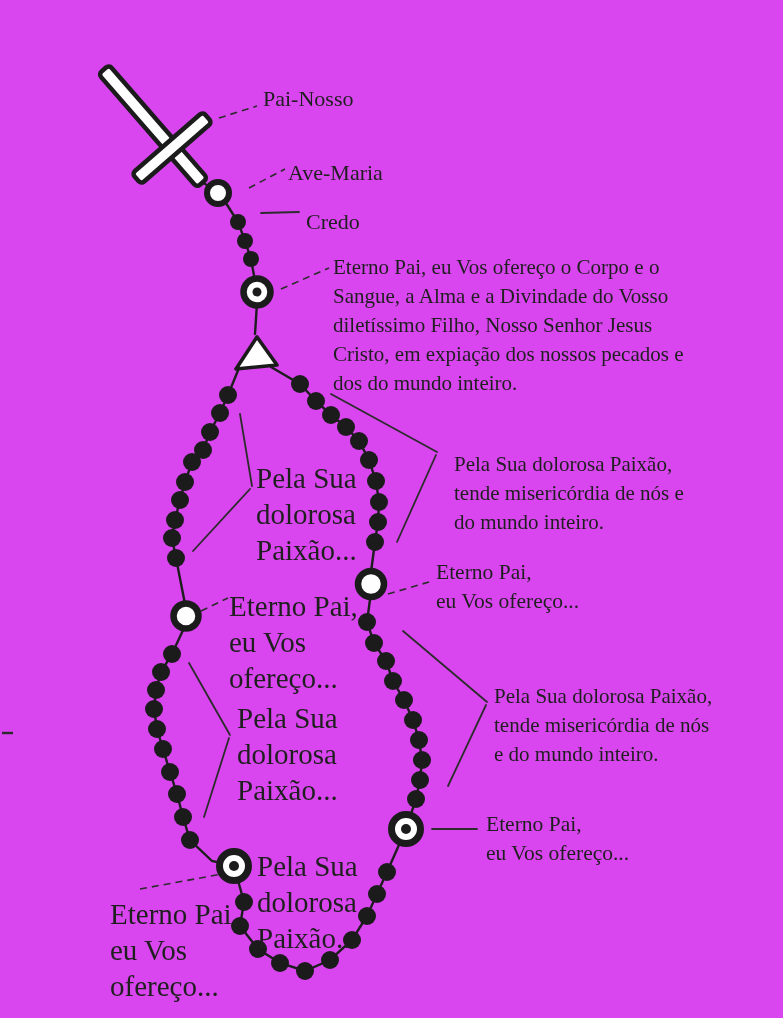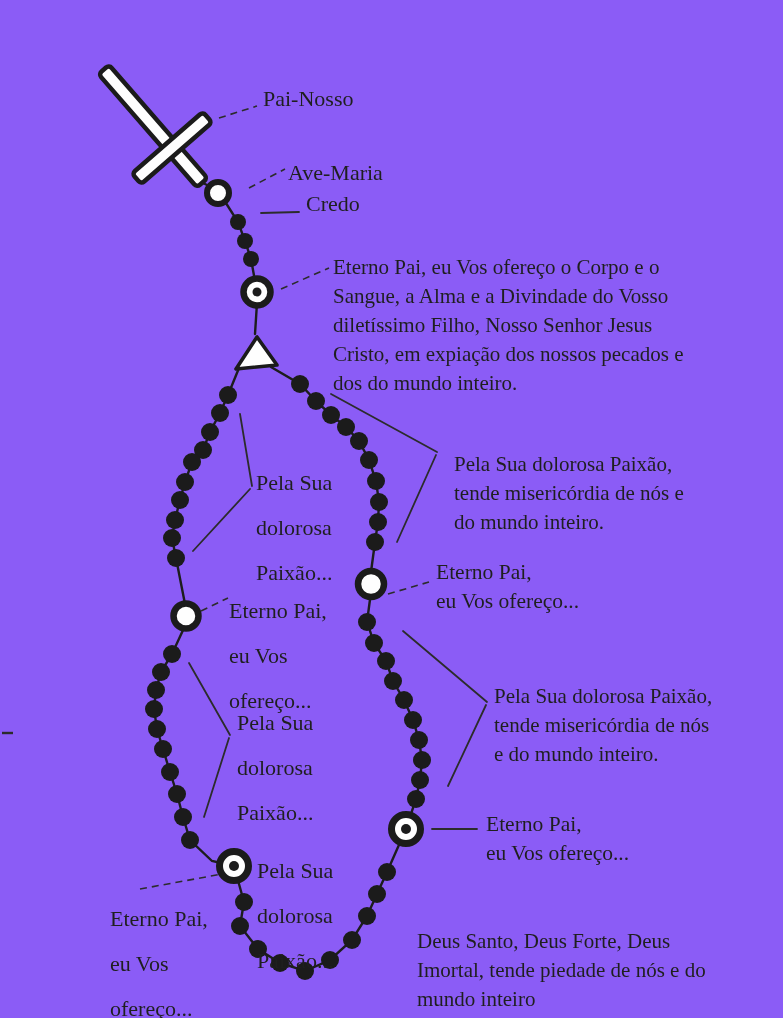--- a/index.html
+++ b/index.html
@@ -1,32 +1,32 @@
 <!DOCTYPE html>
 <html><head>
 <meta charset="utf-8">
 <style>
   html,body{margin:0;padding:0;background:#ffffff;}
   #page{
     position:relative;
     width:783px;height:1018px;
-    background:#8b5cf6;
+    background:#d946ef;
     overflow:hidden;
     font-family:"Liberation Serif","DejaVu Serif",serif;
   }
   #rosary-svg{position:absolute;left:0;top:0;}
   .lbl{
     position:absolute;
     color:#1f1f1f;
     white-space:pre-line;
     font-family:"Liberation Serif","DejaVu Serif",serif;
   }
   .s22{font-size:22px;line-height:26px;}
   .para{font-size:21px;line-height:29px;}
-  .label3{font-size:22px;line-height:45px;}
+  .label3{font-size:29px;line-height:36px;}
   .two{font-size:21.5px;line-height:29px;}
   .bold{font-weight:bold;}
 </style>
 </head>
 <body>
 
 <div id="page">
 
   <svg id="rosary-svg" width="783" height="1018" viewBox="0 0 783 1018">
 
@@ -156,21 +156,21 @@
     </g>
 
     <g>
       <circle cx="406" cy="829" r="14.5" fill="#fefefe" stroke="#1b1b1b" stroke-width="7"></circle>
       <circle cx="406" cy="829" r="5" fill="#1b1b1b"></circle>
     </g>
   </svg>
 
   <div class="lbl s22" style="left:263px;top:86px;">Pai-Nosso</div>
   <div class="lbl s22" style="left:288px;top:160px;">Ave-Maria</div>
-  <div class="lbl s22" style="left:306px;top:191px;">Credo</div>
+  <div class="lbl s22" style="left:306px;top:209px;">Credo</div>
   <div class="lbl para" style="left:333px;top:253px;width:460px;">Eterno Pai, eu Vos ofereço o Corpo e o
 Sangue, a Alma e a Divindade do Vosso
 diletíssimo Filho, Nosso Senhor Jesus
 Cristo, em expiação dos nossos pecados e
 dos do mundo inteiro.</div>
 
   <div class="lbl label3" style="left:256px;top:460px;">Pela Sua
 dolorosa
 Paixão...</div>
   <div class="lbl para" style="left:454px;top:450px;width:330px;">Pela Sua dolorosa Paixão,
@@ -189,16 +189,13 @@
 e do mundo inteiro.</div>
   <div class="lbl two" style="left:486px;top:810px;">Eterno Pai,
 eu Vos ofereço...</div>
   <div class="lbl label3" style="left:257px;top:848px;">Pela Sua
 dolorosa
 Paixão...</div>
   <div class="lbl label3" style="left:110px;top:896px;">Eterno Pai,
 eu Vos
 ofereço...</div>
 
-  <div class="lbl para" style="left:417px;top:927px;width:360px;">Deus Santo, Deus Forte, Deus
-Imortal, tende piedade de nós e do
-mundo inteiro</div>
 </div>
 
 </body></html>

